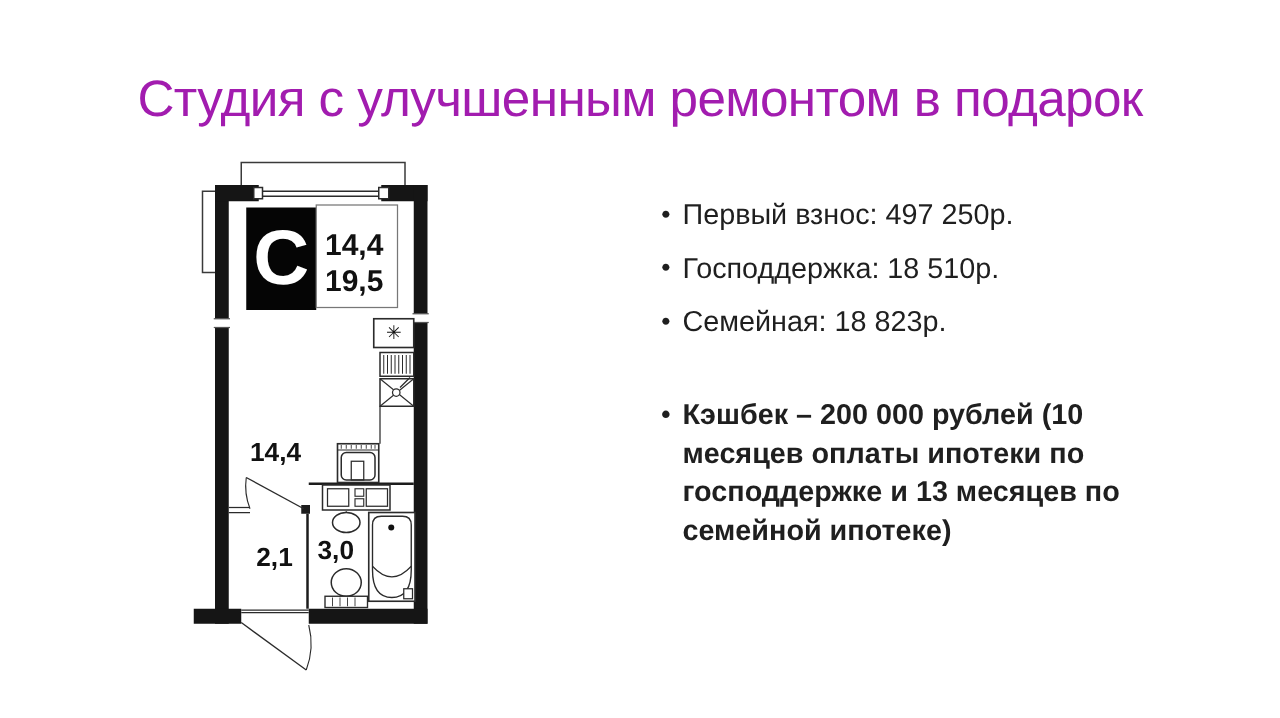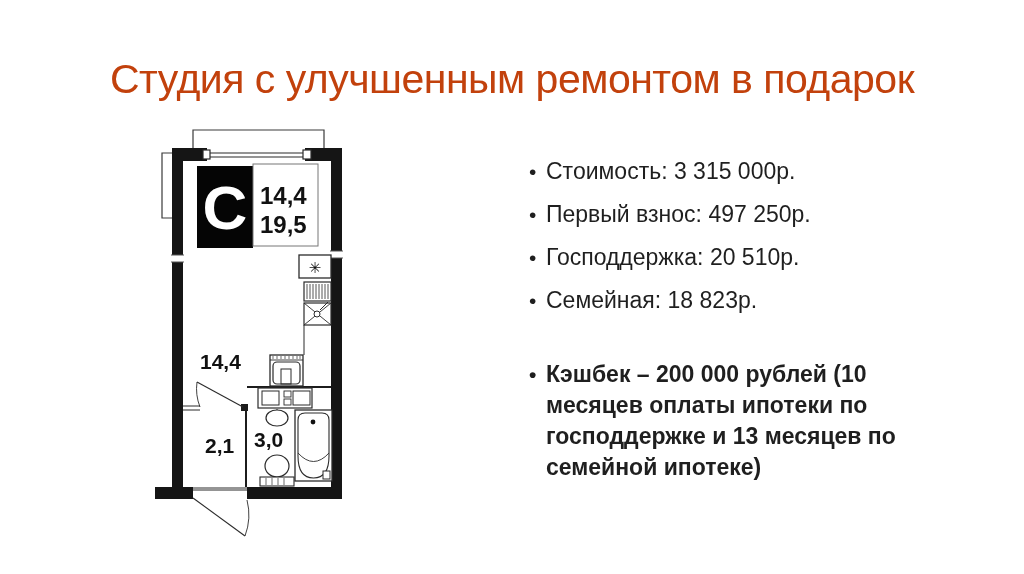--- a/index.html
+++ b/index.html
@@ -4,21 +4,21 @@
 <style>
   html,body{margin:0;padding:0;}
   body{
     width:1024px;height:574px;position:relative;overflow:hidden;
     background:#ffffff;
     font-family:"Liberation Sans", sans-serif;
   }
   .slide-title{
     position:absolute;top:56px;left:0;width:1024px;
     text-align:center;
-    font-size:41px;font-weight:400;color:#c2410c;
+    font-size:41px;font-weight:400;color:#a21caf;
     letter-spacing:-0.5px;
     white-space:nowrap;
   }
   .plan-wrap{
     position:absolute;left:148px;top:126px;width:200px;height:424px;
   }
   .bullets{
     position:absolute;left:527px;top:156px;width:392px;
     font-size:23px;color:#1f1f1f;
   }
@@ -182,19 +182,18 @@
   </g>
 
   <text x="52" y="243" font-size="21" class="plan-num">14,4</text>
   <text x="57" y="327" font-size="21" class="plan-num">2,1</text>
   <text x="106" y="321" font-size="21" class="plan-num">3,0</text>
 </svg>
 </div>
 
 <div class="bullets">
   <ul>
-    <li>Стоимость: 3 315 000р.</li>
     <li>Первый взнос: 497 250р.</li>
-    <li>Господдержка: 20 510р.</li>
+    <li>Господдержка: 18 510р.</li>
     <li>Семейная: 18 823р.</li>
     <li class="cashback">Кэшбек – 200 000 рублей (10 месяцев оплаты ипотеки по господдержке и 13 месяцев по семейной ипотеке)</li>
   </ul>
 </div>
 
 </body></html>

